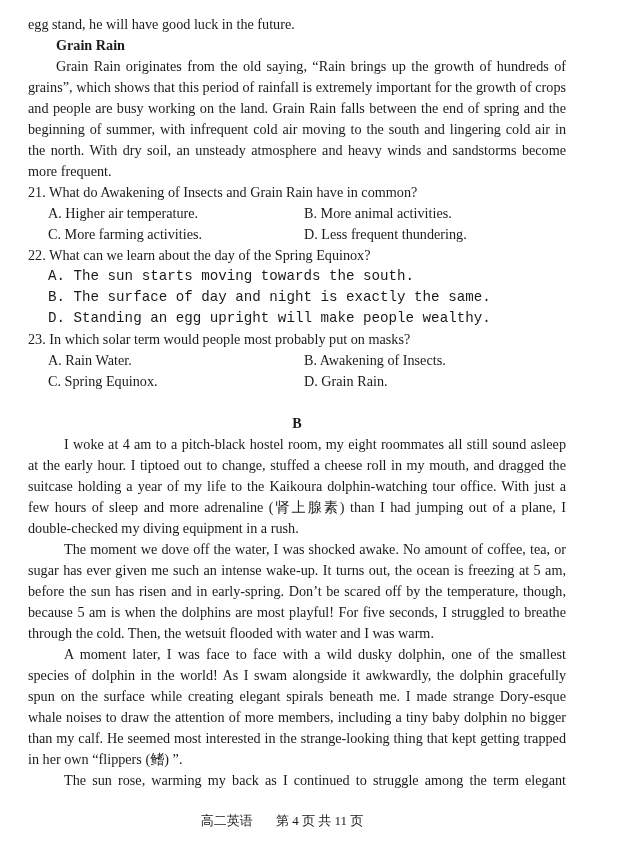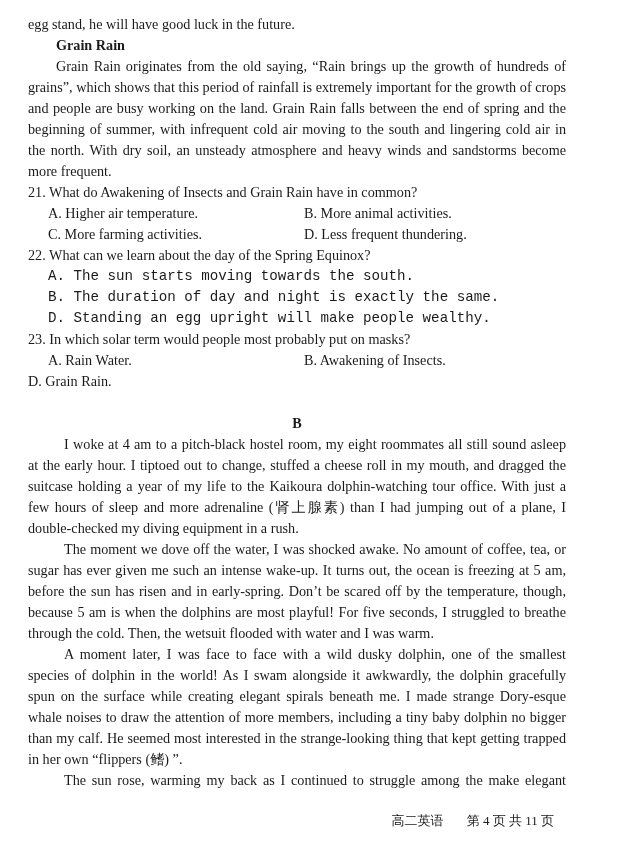--- a/index.html
+++ b/index.html
@@ -13,21 +13,21 @@
   .para { font-size: 14.2px; line-height: 21px; text-align: justify; text-align-last: left; }
   .indent { text-indent: 28px; }
   .indent2 { text-indent: 36px; }
   .heading { font-weight: bold; padding-left: 28px; }
   .q { padding-left: 0; }
   .opt { padding-left: 20px; font-family: Liberation Mono, monospace; }
   .opt-row { display: flex; }
   .opt-row .col1 { width: 256px; padding-left: 20px; }
   .opt-row .col2 { }
   .section { text-align: center; font-weight: bold; margin-top: 21px; }
-  .footer { position: absolute; top: 812px; left: 0; width: 564px; text-align: right;
+  .footer { position: absolute; top: 812px; left: 0; width: 564px; text-align: center;
             font-size: 13px; letter-spacing: 0px; font-family: Liberation Serif, serif; }
   .footer span { margin: 0 10px; }
 </style>
 </head>
 <body>
 
 <div class="page">
   <div class="line">egg stand, he will have good luck in the future.</div>
 
   <div class="line heading">Grain Rain</div>
@@ -38,35 +38,36 @@
     <div class="line col1">A. Higher air temperature.</div>
     <div class="line col2">B. More animal activities.</div>
   </div>
   <div class="opt-row">
     <div class="line col1">C. More farming activities.</div>
     <div class="line col2">D. Less frequent thundering.</div>
   </div>
 
   <div class="line q">22. What can we learn about the day of the Spring Equinox?</div>
   <div class="line opt">A. The sun starts moving towards the south.</div>
-  <div class="line opt">B. The duration of day and night is exactly the same.</div>
+  <div class="line opt">B. The surface of day and night is exactly the same.</div>
   <div class="line opt">D. Standing an egg upright will make people wealthy.</div>
 
   <div class="line q">23. In which solar term would people most probably put on masks?</div>
   <div class="opt-row">
     <div class="line col1">A. Rain Water.</div>
     <div class="line col2">B. Awakening of Insects.</div>
   </div>
   <div class="opt-row">
+    <div class="line col1">C. Spring Equinox.</div>
     <div class="line col2">D. Grain Rain.</div>
   </div>
 
   <div class="line section">B</div>
   <div class="para indent2">I woke at 4 am to a pitch-black hostel room, my eight roommates all still sound asleep at the early hour. I tiptoed out to change, stuffed a cheese roll in my mouth, and dragged the suitcase holding a year of my life to the Kaikoura dolphin-watching tour office. With just a few hours of sleep and more adrenaline (肾上腺素) than I had jumping out of a plane, I double-checked my diving equipment in a rush.</div>
   <div class="para indent2">The moment we dove off the water, I was shocked awake. No amount of coffee, tea, or sugar has ever given me such an intense wake-up. It turns out, the ocean is freezing at 5 am, before the sun has risen and in early-spring. Don’t be scared off by the temperature, though, because 5 am is when the dolphins are most playful! For five seconds, I struggled to breathe through the cold. Then, the wetsuit flooded with water and I was warm.</div>
   <div class="para indent2">A moment later, I was face to face with a wild dusky dolphin, one of the smallest species of dolphin in the world! As I swam alongside it awkwardly, the dolphin gracefully spun on the surface while creating elegant spirals beneath me. I made strange Dory-esque whale noises to draw the attention of more members, including a tiny baby dolphin no bigger than my calf. He seemed most interested in the strange-looking thing that kept getting trapped in her own “flippers (鳍) ”.</div>
-  <div class="para indent2" style="text-align-last: justify;">The sun rose, warming my back as I continued to struggle among the make elegant</div>
+  <div class="para indent2" style="text-align-last: justify;">The sun rose, warming my back as I continued to struggle among the term elegant</div>
 </div>
 
 <div class="footer">
   <span>高二英语</span>
   <span>第 4 页 共 11 页</span>
 </div>
 
 </body></html>

